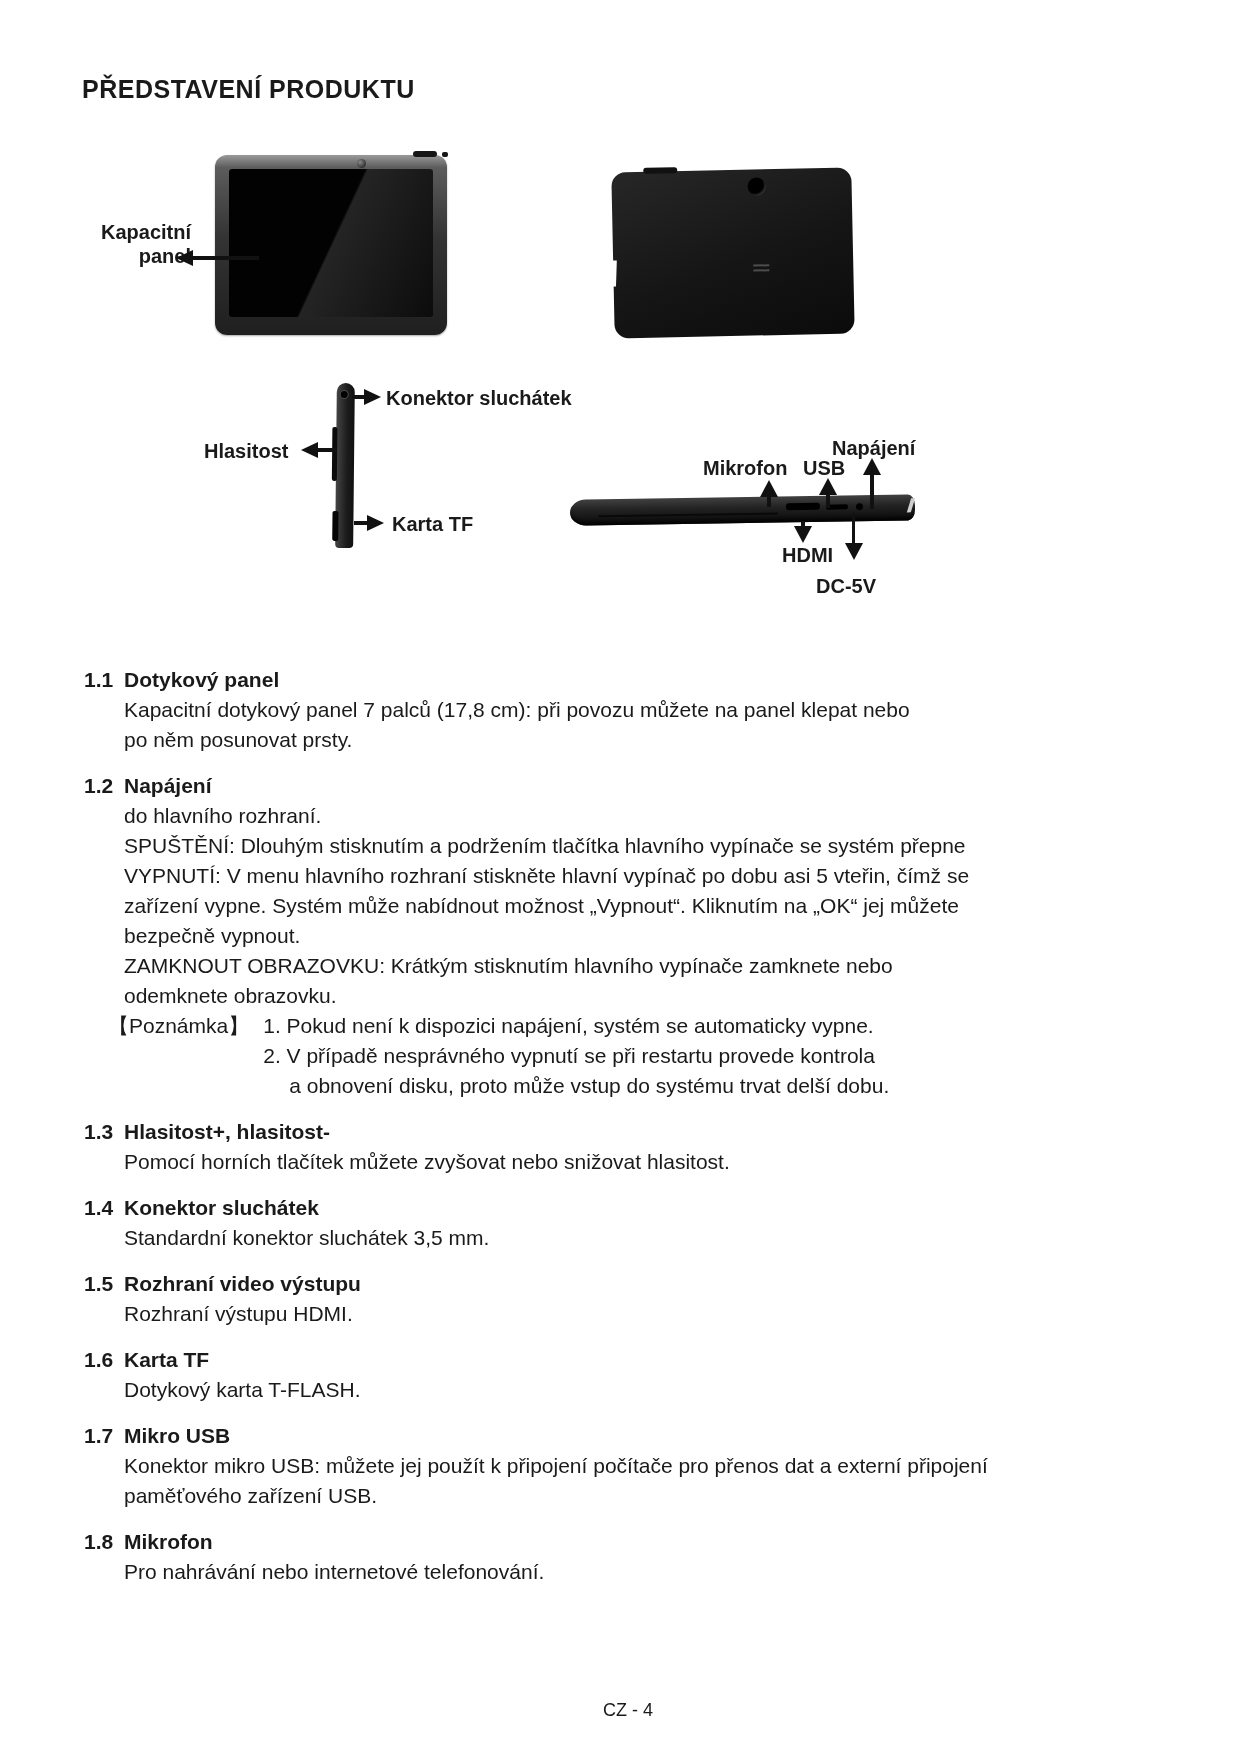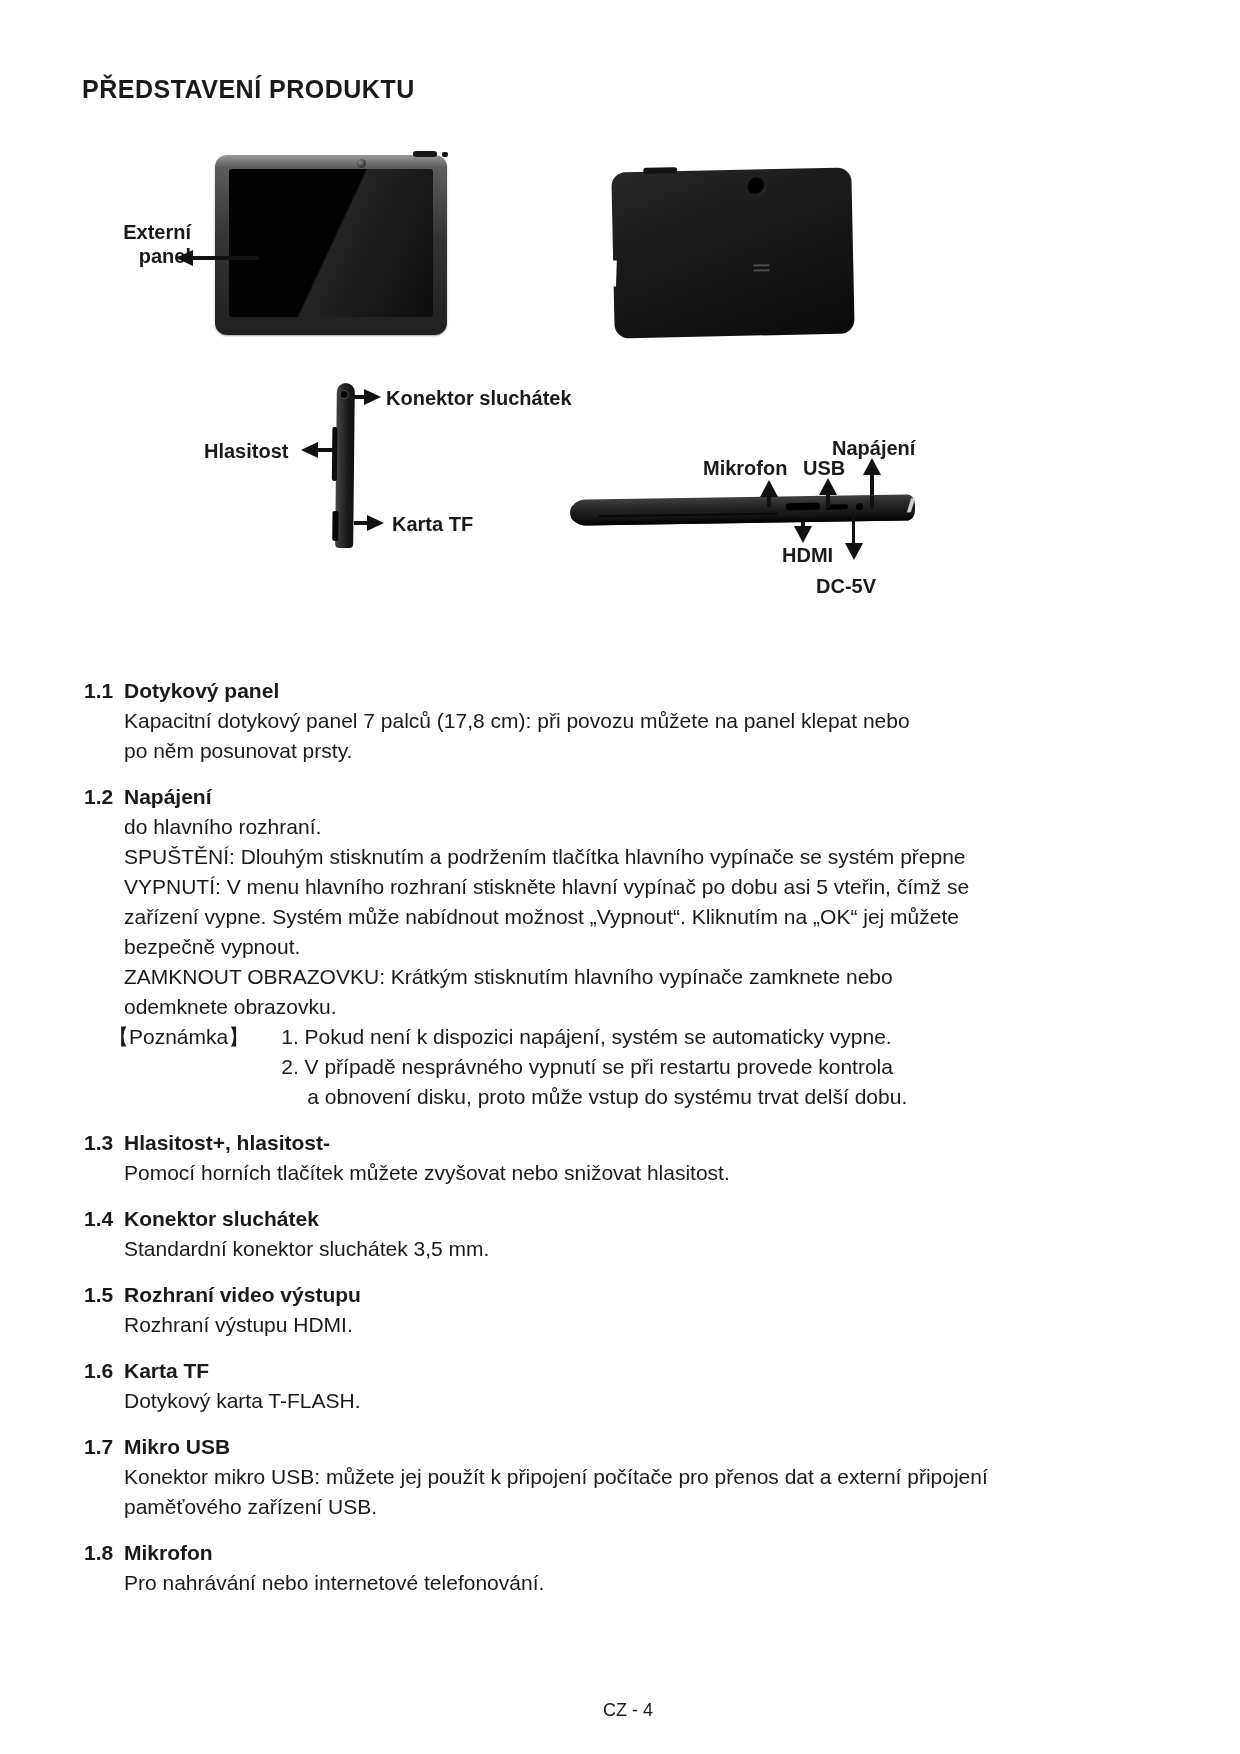--- a/index.html
+++ b/index.html
@@ -75,44 +75,44 @@
     box-shadow:inset 0 -6px 4px -3px rgba(0,0,0,.8);
   }
   .slab-seam{position:absolute;left:28px;top:16px;width:180px;height:2px;background:#000;opacity:.6;border-radius:1px;}
   .hdmi-port{position:absolute;left:216px;top:7px;width:34px;height:7px;background:#000;border-radius:3px;}
   .usb-port{position:absolute;left:256px;top:9px;width:22px;height:5px;background:#000;border-radius:2px;}
   .dc-hole{position:absolute;left:286px;top:8px;width:7px;height:7px;border-radius:50%;background:#000;}
   .slab-tip{position:absolute;right:2px;top:4px;width:4px;height:14px;background:#cfcfcf;transform:skewX(-18deg);}
   
   .content{position:absolute;left:84px;top:660px;right:78px;font-size:21px;line-height:30px;}
   .section{margin-top:16px;}
-  .section:first-child{margin-top:16px;}
+  .section:first-child{margin-top:5px;}
   .sec-head{display:flex;font-weight:bold;}
   .sec-num{width:40px;flex:0 0 40px;}
   .sec-body{padding-left:40px;}
-  .note-row{display:flex;margin-left:-16px;gap:18px;}
+  .note-row{display:flex;margin-left:-16px;}
   .note-label{flex:0 0 auto;margin-right:14px;}
   .note-cont{padding-left:26px;}
   .footer{position:absolute;left:8px;top:1700px;width:100%;text-align:center;font-size:18px;}
 </style>
 </head>
 <body>
 
 <div class="page">
 
   <div class="doc-title">PŘEDSTAVENÍ PRODUKTU</div>
 
   <div class="front-tablet">
     <div class="front-btn1"></div>
     <div class="front-btn2"></div>
     <div class="front-screen"></div>
     <div class="front-camera"></div>
   </div>
   <div class="dlabel" style="left:85px;top:220px;width:106px;text-align:right;">
-    <div>Externí</div>
+    <div>Kapacitní</div>
     <div>panel</div>
   </div>
   <div class="arr-head head-left" style="left:176px;top:250px;"></div>
   <div class="arr-line" style="left:191px;top:256px;width:68px;height:4px;"></div>
 
   <div class="back-tablet">
     <div class="back-bump"></div>
     <div class="back-camera"></div>
     <div class="back-notch"></div>
     <div class="back-line1"></div>

